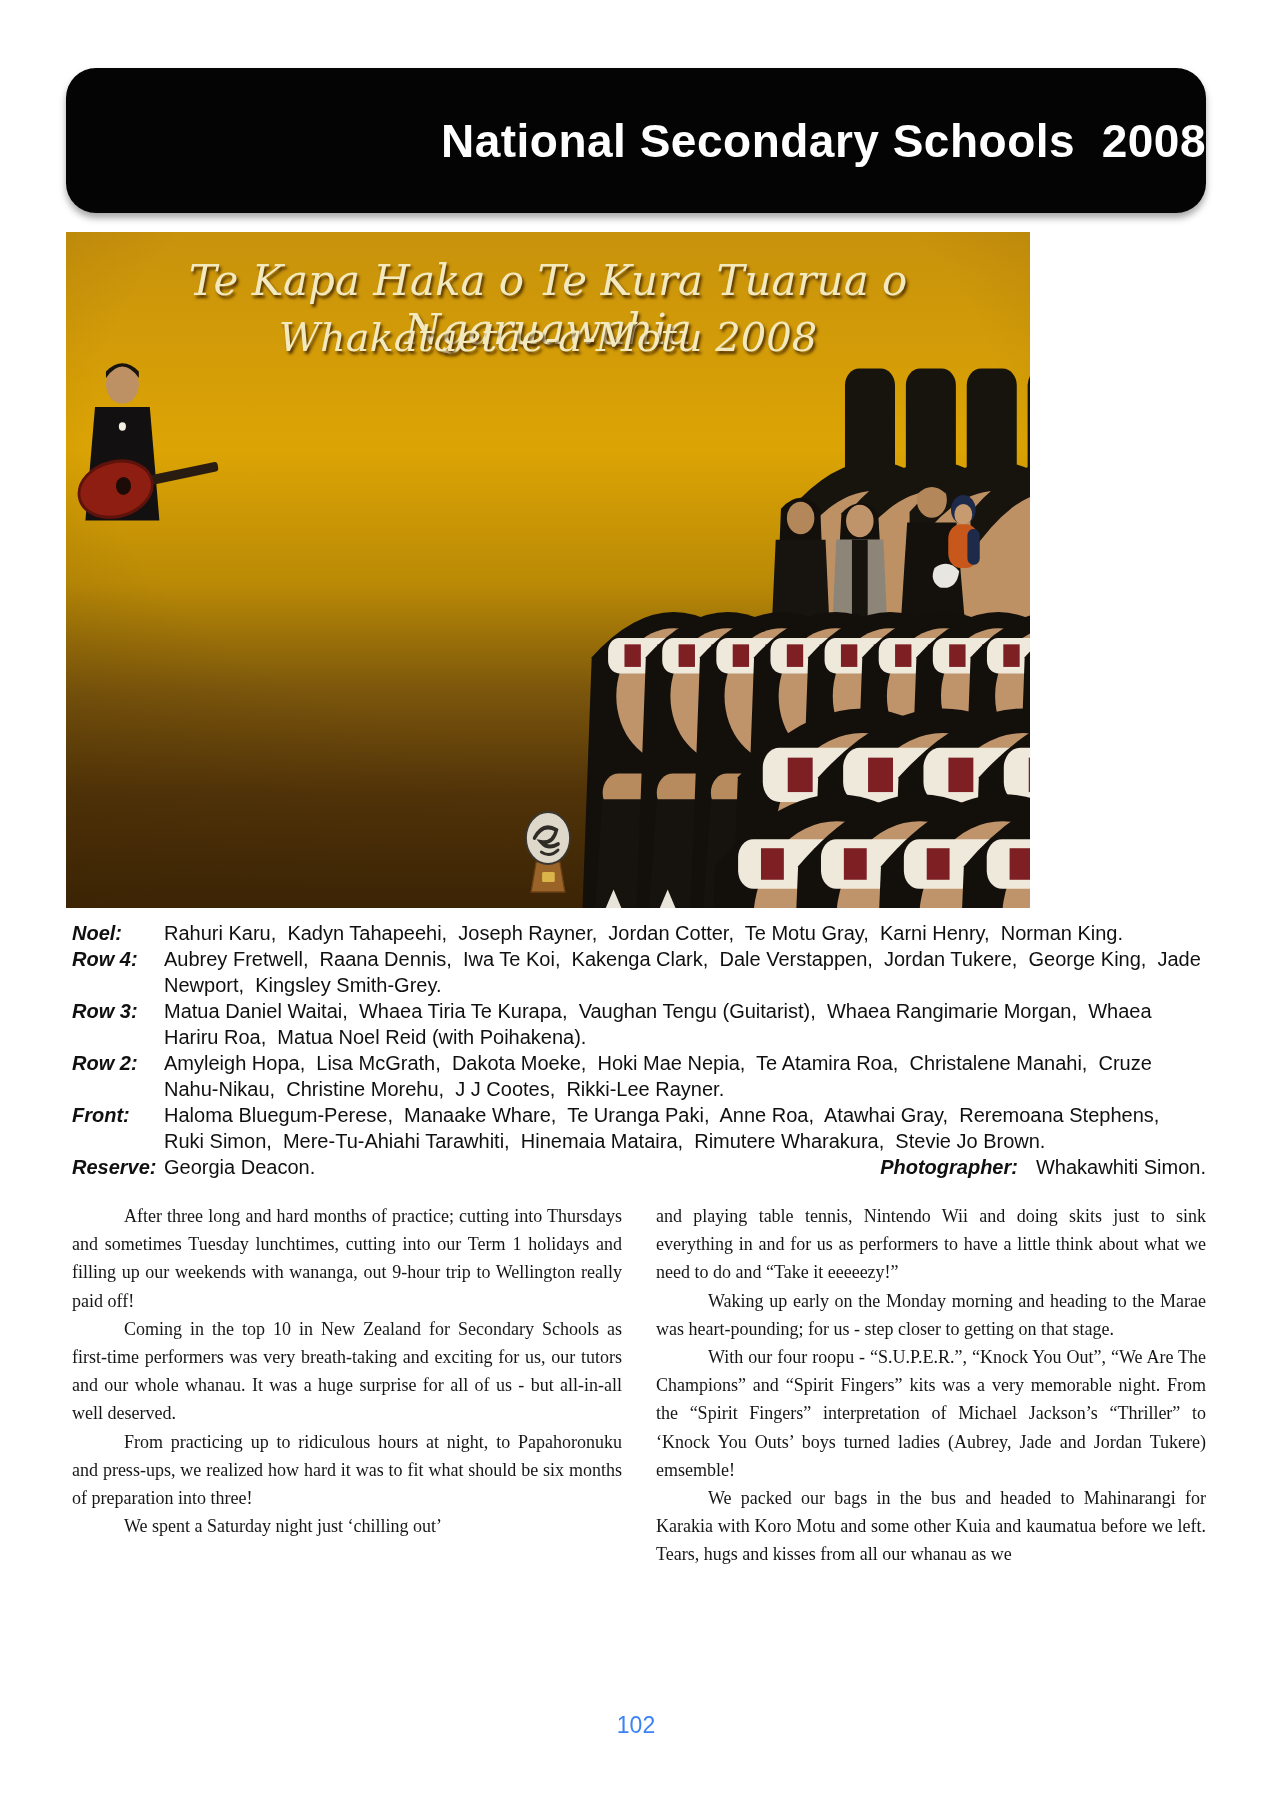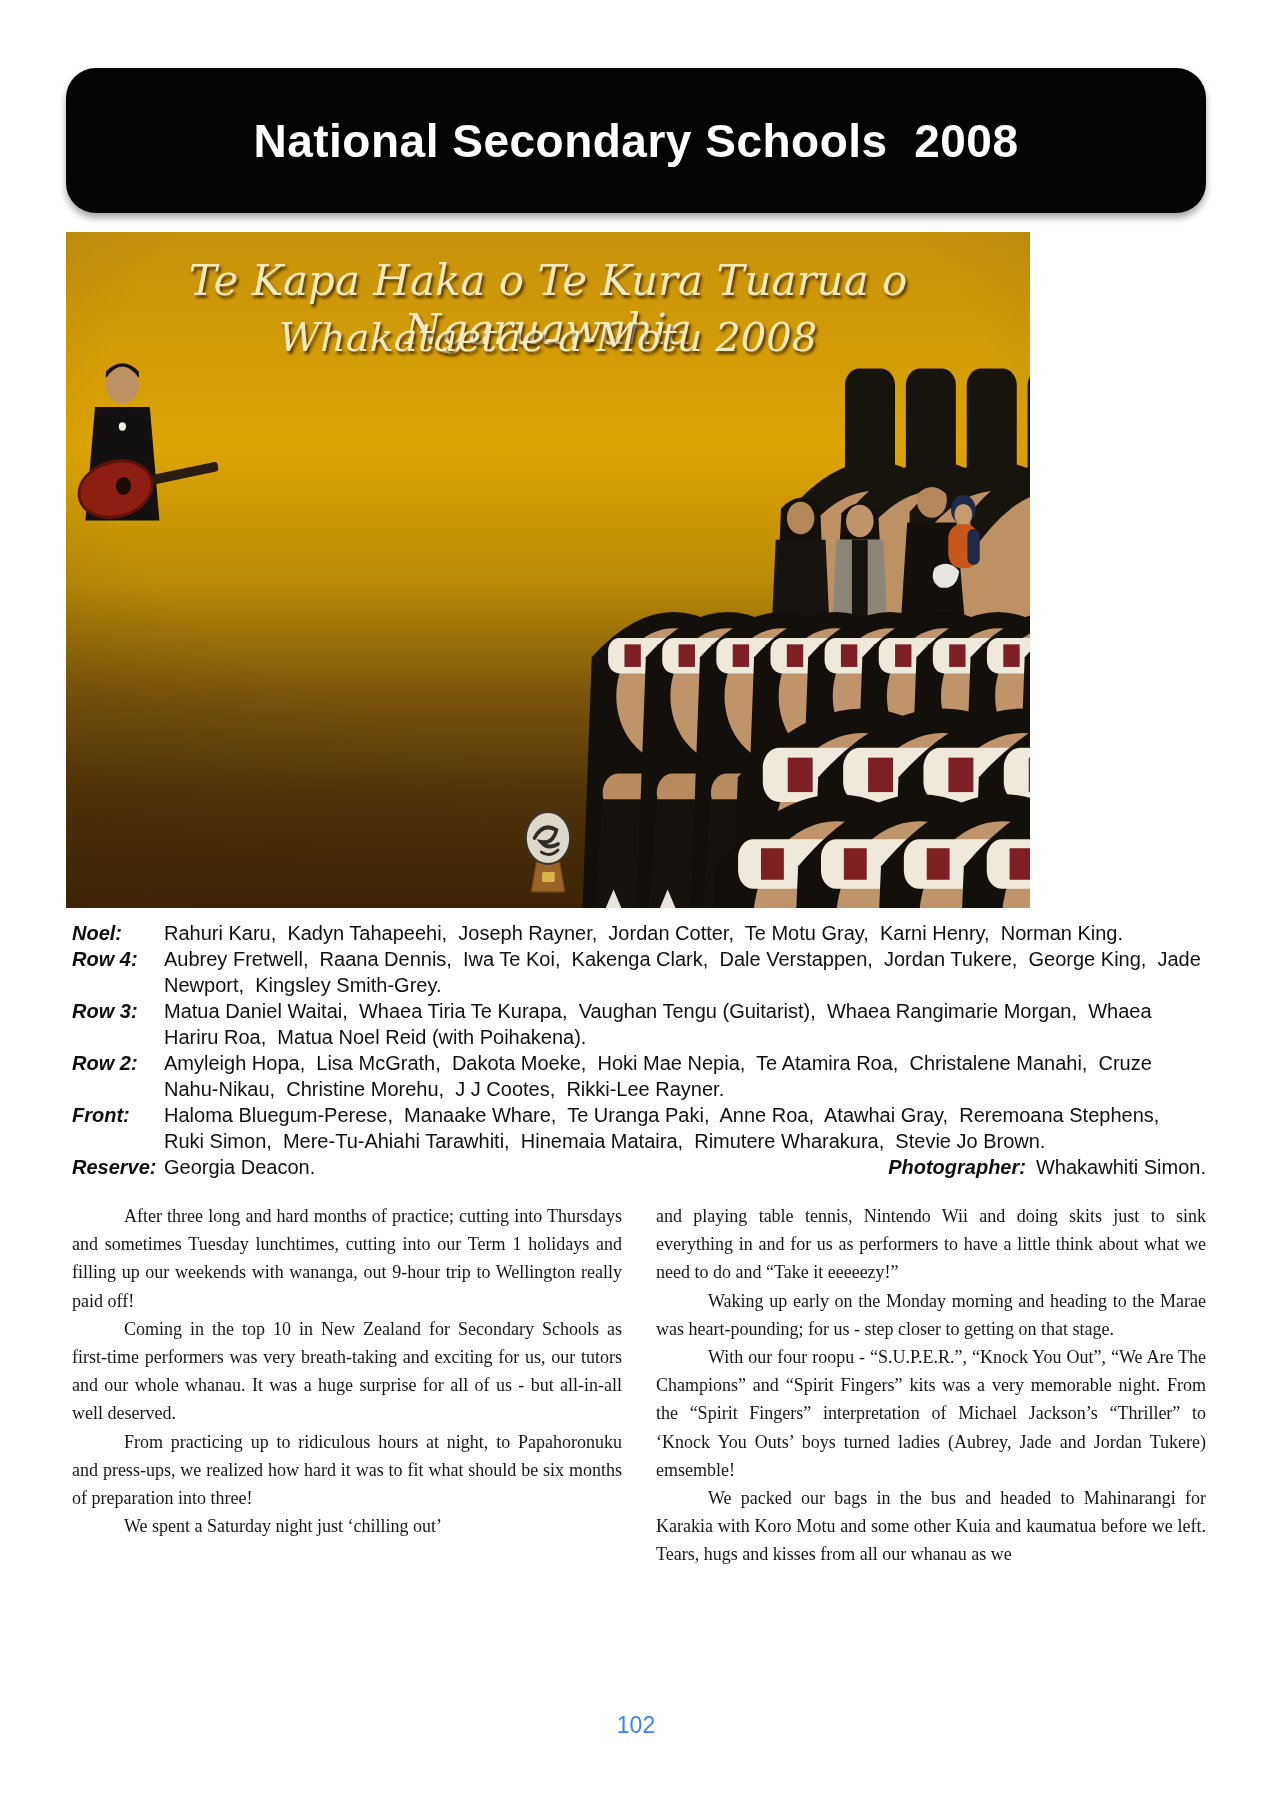--- a/index.html
+++ b/index.html
@@ -4,21 +4,21 @@
 <style>
   html,body{margin:0;padding:0;}
   body{width:1272px;height:1800px;background:#ffffff;position:relative;
        font-family:"Liberation Sans",sans-serif;color:#111;}
   .page{position:absolute;inset:0;background:#fff;overflow:hidden;}
 
   
   .banner{position:absolute;left:66px;top:68px;width:1140px;height:145px;
           background:#040404;border-radius:30px;
           box-shadow:0 5px 7px rgba(0,0,0,.35);
-          display:flex;flex-direction:column;align-items:center;justify-content:center;}
+          display:flex;flex-direction:column;align-items:flex-end;justify-content:center;}
   .banner-line{color:#fff;font-weight:bold;font-size:46px;line-height:62px;
                white-space:pre-wrap;letter-spacing:.5px;}
 
   
   .photo{position:absolute;left:66px;top:232px;width:964px;height:676px;overflow:hidden;}
   .photo-svg{position:absolute;left:0;top:0;width:100%;height:100%;display:block;}
   .photo-title{position:absolute;left:0;right:0;text-align:center;
                font-family:"DejaVu Serif",serif;font-style:italic;
                color:#F3E9BE;text-shadow:2px 3px 3px rgba(70,40,0,.9);}
   .photo-title.l1{top:24px;font-size:42px;}
@@ -27,21 +27,21 @@
   
   .caption{position:absolute;left:72px;top:920px;width:1134px;
            font-size:20px;line-height:26px;color:#101010;}
   .cap-row{display:flex;align-items:flex-start;}
   .cap-label{flex:0 0 92px;width:92px;font-weight:bold;font-style:italic;}
   .cap-names{flex:1;white-space:pre-wrap;}
   .cap-row.reserve{display:flex;}
   .cap-row.reserve .cap-names{flex:0 1 auto;}
   .cap-spacer{flex:1;}
   .photog{display:flex;}
-  .photog-label{font-weight:bold;font-style:italic;margin-right:10px;}
+  .photog-label{font-weight:bold;font-style:italic;margin-right:18px;}
 
   
   .columns{position:absolute;left:72px;top:1202px;width:1134px;display:flex;gap:34px;}
   .col{width:550px;font-family:"Liberation Serif",serif;font-size:18px;
        line-height:28.2px;text-align:justify;color:#161616;}
   .col p{margin:0;text-indent:52px;}
   .col p.noindent{text-indent:0;}
 
   .pagenum{position:absolute;left:0;right:0;top:1712px;text-align:center;
            font-size:23px;color:#3b82f6;}

